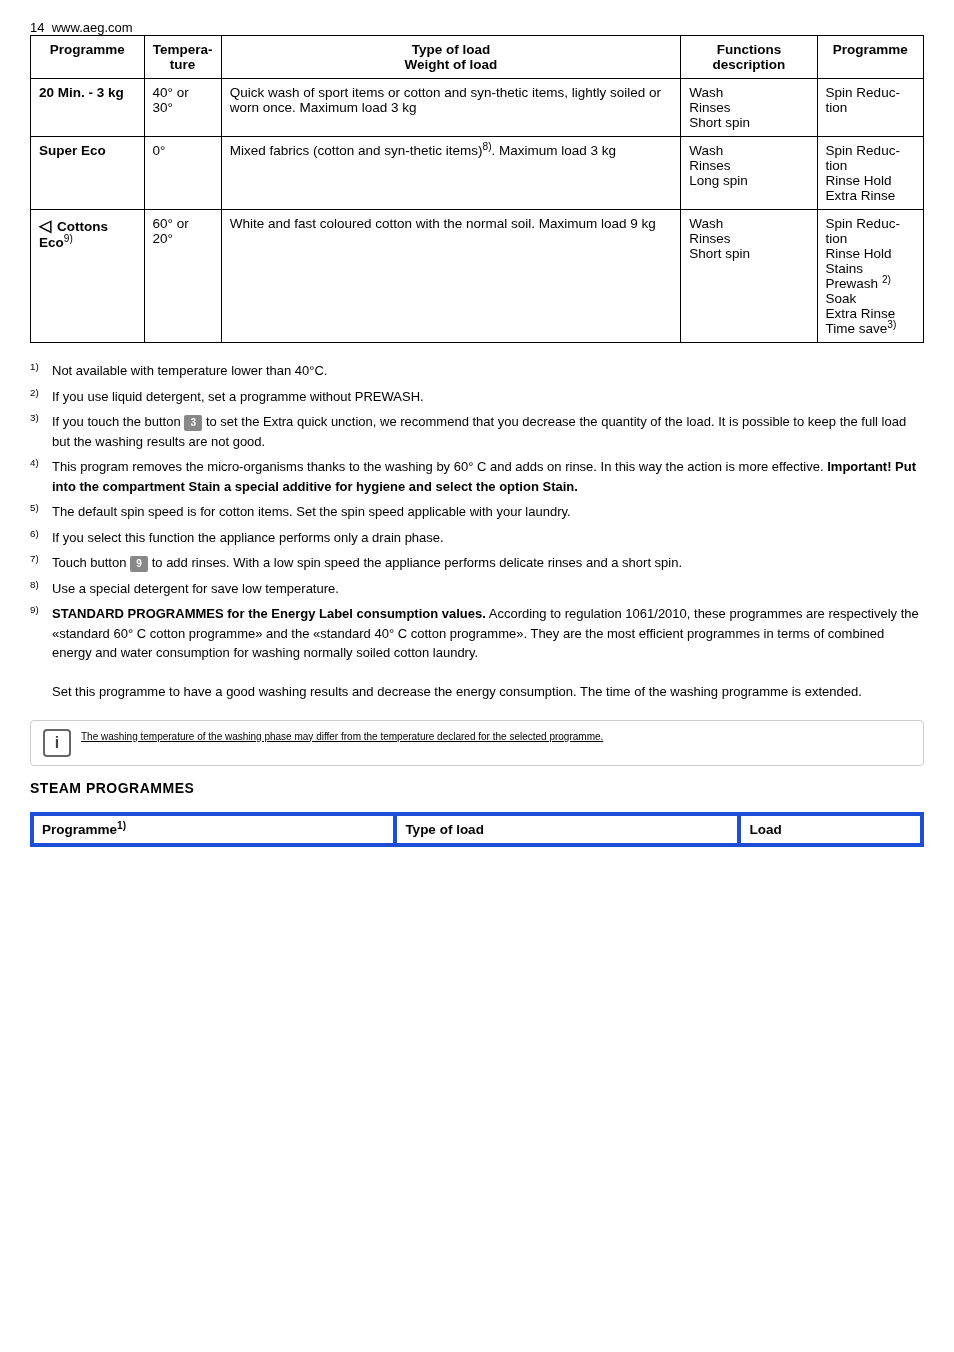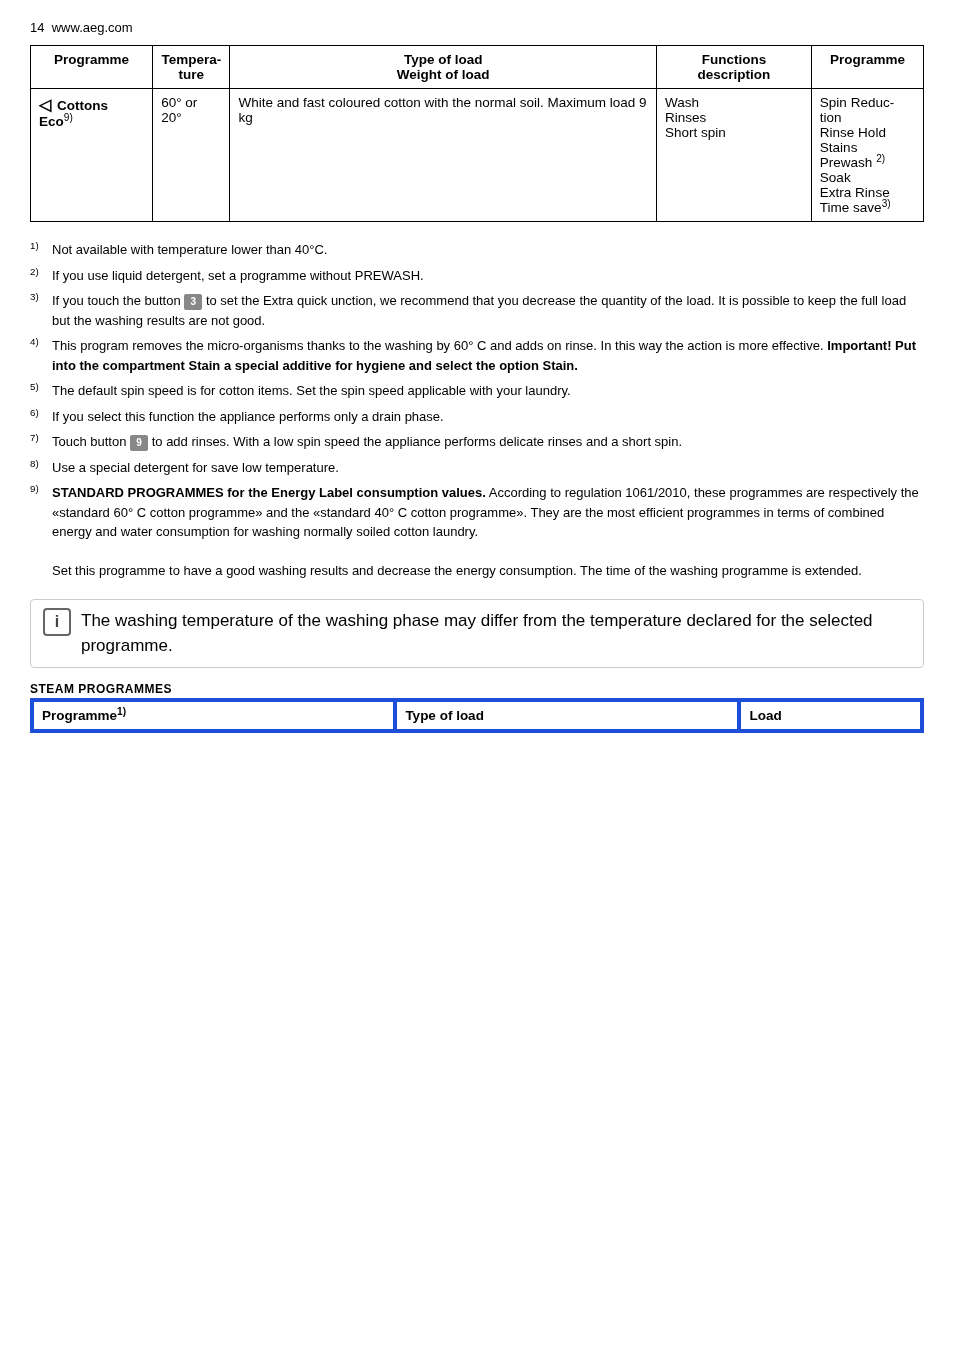--- a/index.html
+++ b/index.html
@@ -7,21 +7,20 @@
       font-family: Arial, Helvetica, sans-serif;
       font-size: 13.5px;
       background: #fff;
       color: #000;
       padding: 20px 30px;
       width: 954px;
       min-height: 1352px;
     }
     .page-num {
       font-size: 13px;
-      margin-bottom: 10px;
     }
     .page-num a {
       color: #000;
       text-decoration: none;
     }
     
     .prog-table {
       width: 100%;
       border-collapse: collapse;
       margin-bottom: 18px;
@@ -83,29 +82,30 @@
       align-items: center;
       justify-content: center;
       font-weight: bold;
       font-size: 16px;
       color: #444;
       flex-shrink: 0;
       margin-top: 0;
     }
     .info-text {
       flex: 1;
-      font-size: 17px;
+      font-size: 10px;
       line-height: 1.5;
+      text-decoration: underline;
     }
     
     .steam-heading {
-      font-size: 12px;
+      font-size: 14px;
       font-weight: bold;
       letter-spacing: 0.5px;
-      margin-bottom: 2px;
+      margin-bottom: 16px;
     }
     .steam-table {
       width: 100%;
       border-collapse: collapse;
     }
     .steam-table th {
       border: 4px solid #1d4ed8;
       padding: 6px 8px;
       font-weight: bold;
       font-size: 13.5px;
@@ -140,21 +140,39 @@
     <tr>
       <th>Programme</th>
       <th>Tempera-<br>ture</th>
       <th>Type of load<br><strong>Weight of load</strong></th>
       <th>Functions description</th>
       <th>Programme</th>
     </tr>
   </thead>
   <tbody>
 
-
+    <tr>
+      <td>
+        <span class="prog-name">20 Min. - 3 kg</span>
+      </td>
+      <td>40° or 30°</td>
+      <td>Quick wash of sport items or cotton and syn-thetic items, lightly soiled or worn once. Maximum load 3 kg</td>
+      <td>Wash<br>Rinses<br>Short spin</td>
+      <td>Spin Reduc-tion</td>
+    </tr>
+
+    <tr>
+      <td>
+        <span class="prog-name">Super Eco</span>
+      </td>
+      <td>0°</td>
+      <td>Mixed fabrics (cotton and syn-thetic items)<sup>8)</sup>. Maximum load 3 kg</td>
+      <td>Wash<br>Rinses<br>Long spin</td>
+      <td>Spin Reduc-tion<br>Rinse Hold<br>Extra Rinse</td>
+    </tr>
 
     <tr>
       <td>
         <span class="prog-name">
           <span style="font-size:16px; margin-right:2px;">◁</span> Cottons Eco<sup>9)</sup>
         </span>
       </td>
       <td>60° or 20°</td>
       <td>White and fast coloured cotton with the normal soil. Maximum load 9 kg</td>
       <td>Wash<br>Rinses<br>Short spin</td>

